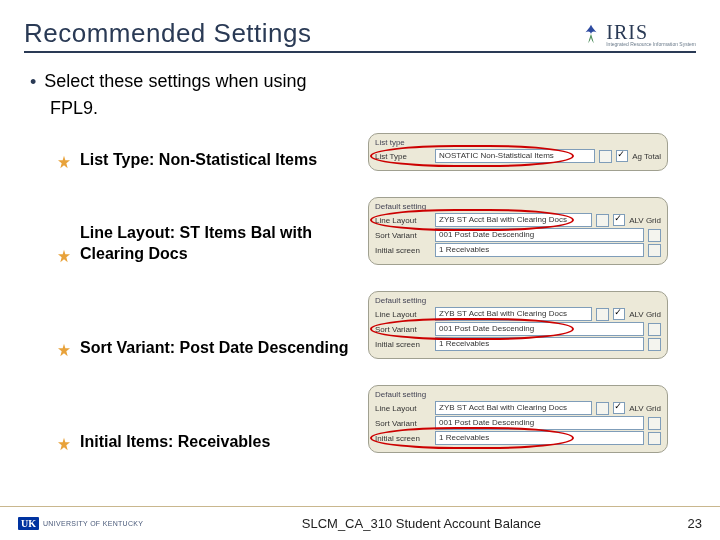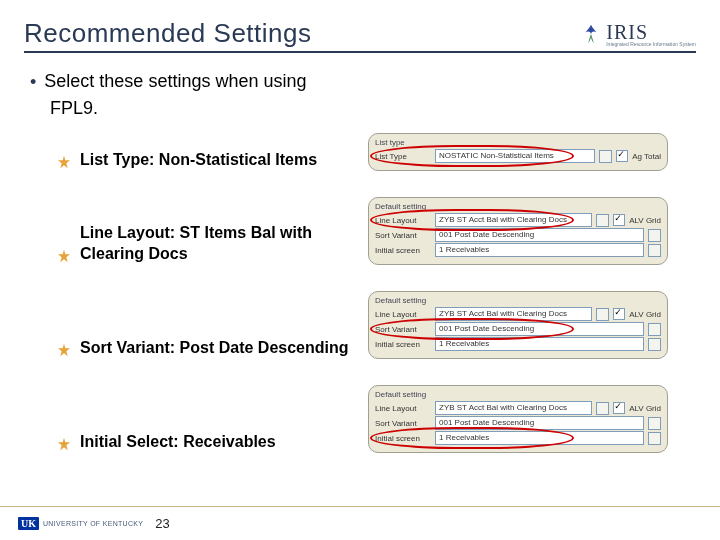--- a/index.html
+++ b/index.html
@@ -315,21 +315,21 @@
                 <div class="shot-sq"></div>
               </div>
             </div>
             <div class="ring" style="top: 27px; left: 2px; width: 200px; height: 18px;"></div>
           </div>
         </div>
         <div class="item-block tight">
           <div class="star"><svg viewBox="0 0 24 24">
               <polygon fill="#e8a23a" points="12,1 14,8 21,8 15.5,12.5 17.5,20 12,15.5 6.5,20 8.5,12.5 3,8 10,8"></polygon>
             </svg></div>
-          <div class="item-label">Initial Select: Receivables</div>
+          <div class="item-label">Initial Items: Receivables</div>
           <div class="shot-wrap">
             <div class="shot">
               <div class="shot-title">Default setting</div>
               <div class="shot-row">
                 <div class="shot-lab">Line Layout</div>
                 <div class="shot-field">ZYB ST Acct Bal with Clearing Docs</div>
                 <div class="shot-sq"></div>
                 <div class="shot-check checked"></div>
                 <div class="shot-tail">ALV Grid</div>
               </div>
@@ -348,15 +348,16 @@
           </div>
         </div>
       </div>
   </div>
 
   <div class="footer">
     <div class="uk-mark">
       <span class="uk-box">UK</span>
       <span class="uk-text">UNIVERSITY OF KENTUCKY</span>
     </div>
+    <div class="footer-title">SLCM_CA_310 Student Account Balance</div>
     <div class="page-num">23</div>
   </div>
 </div>
 
 </body></html>

